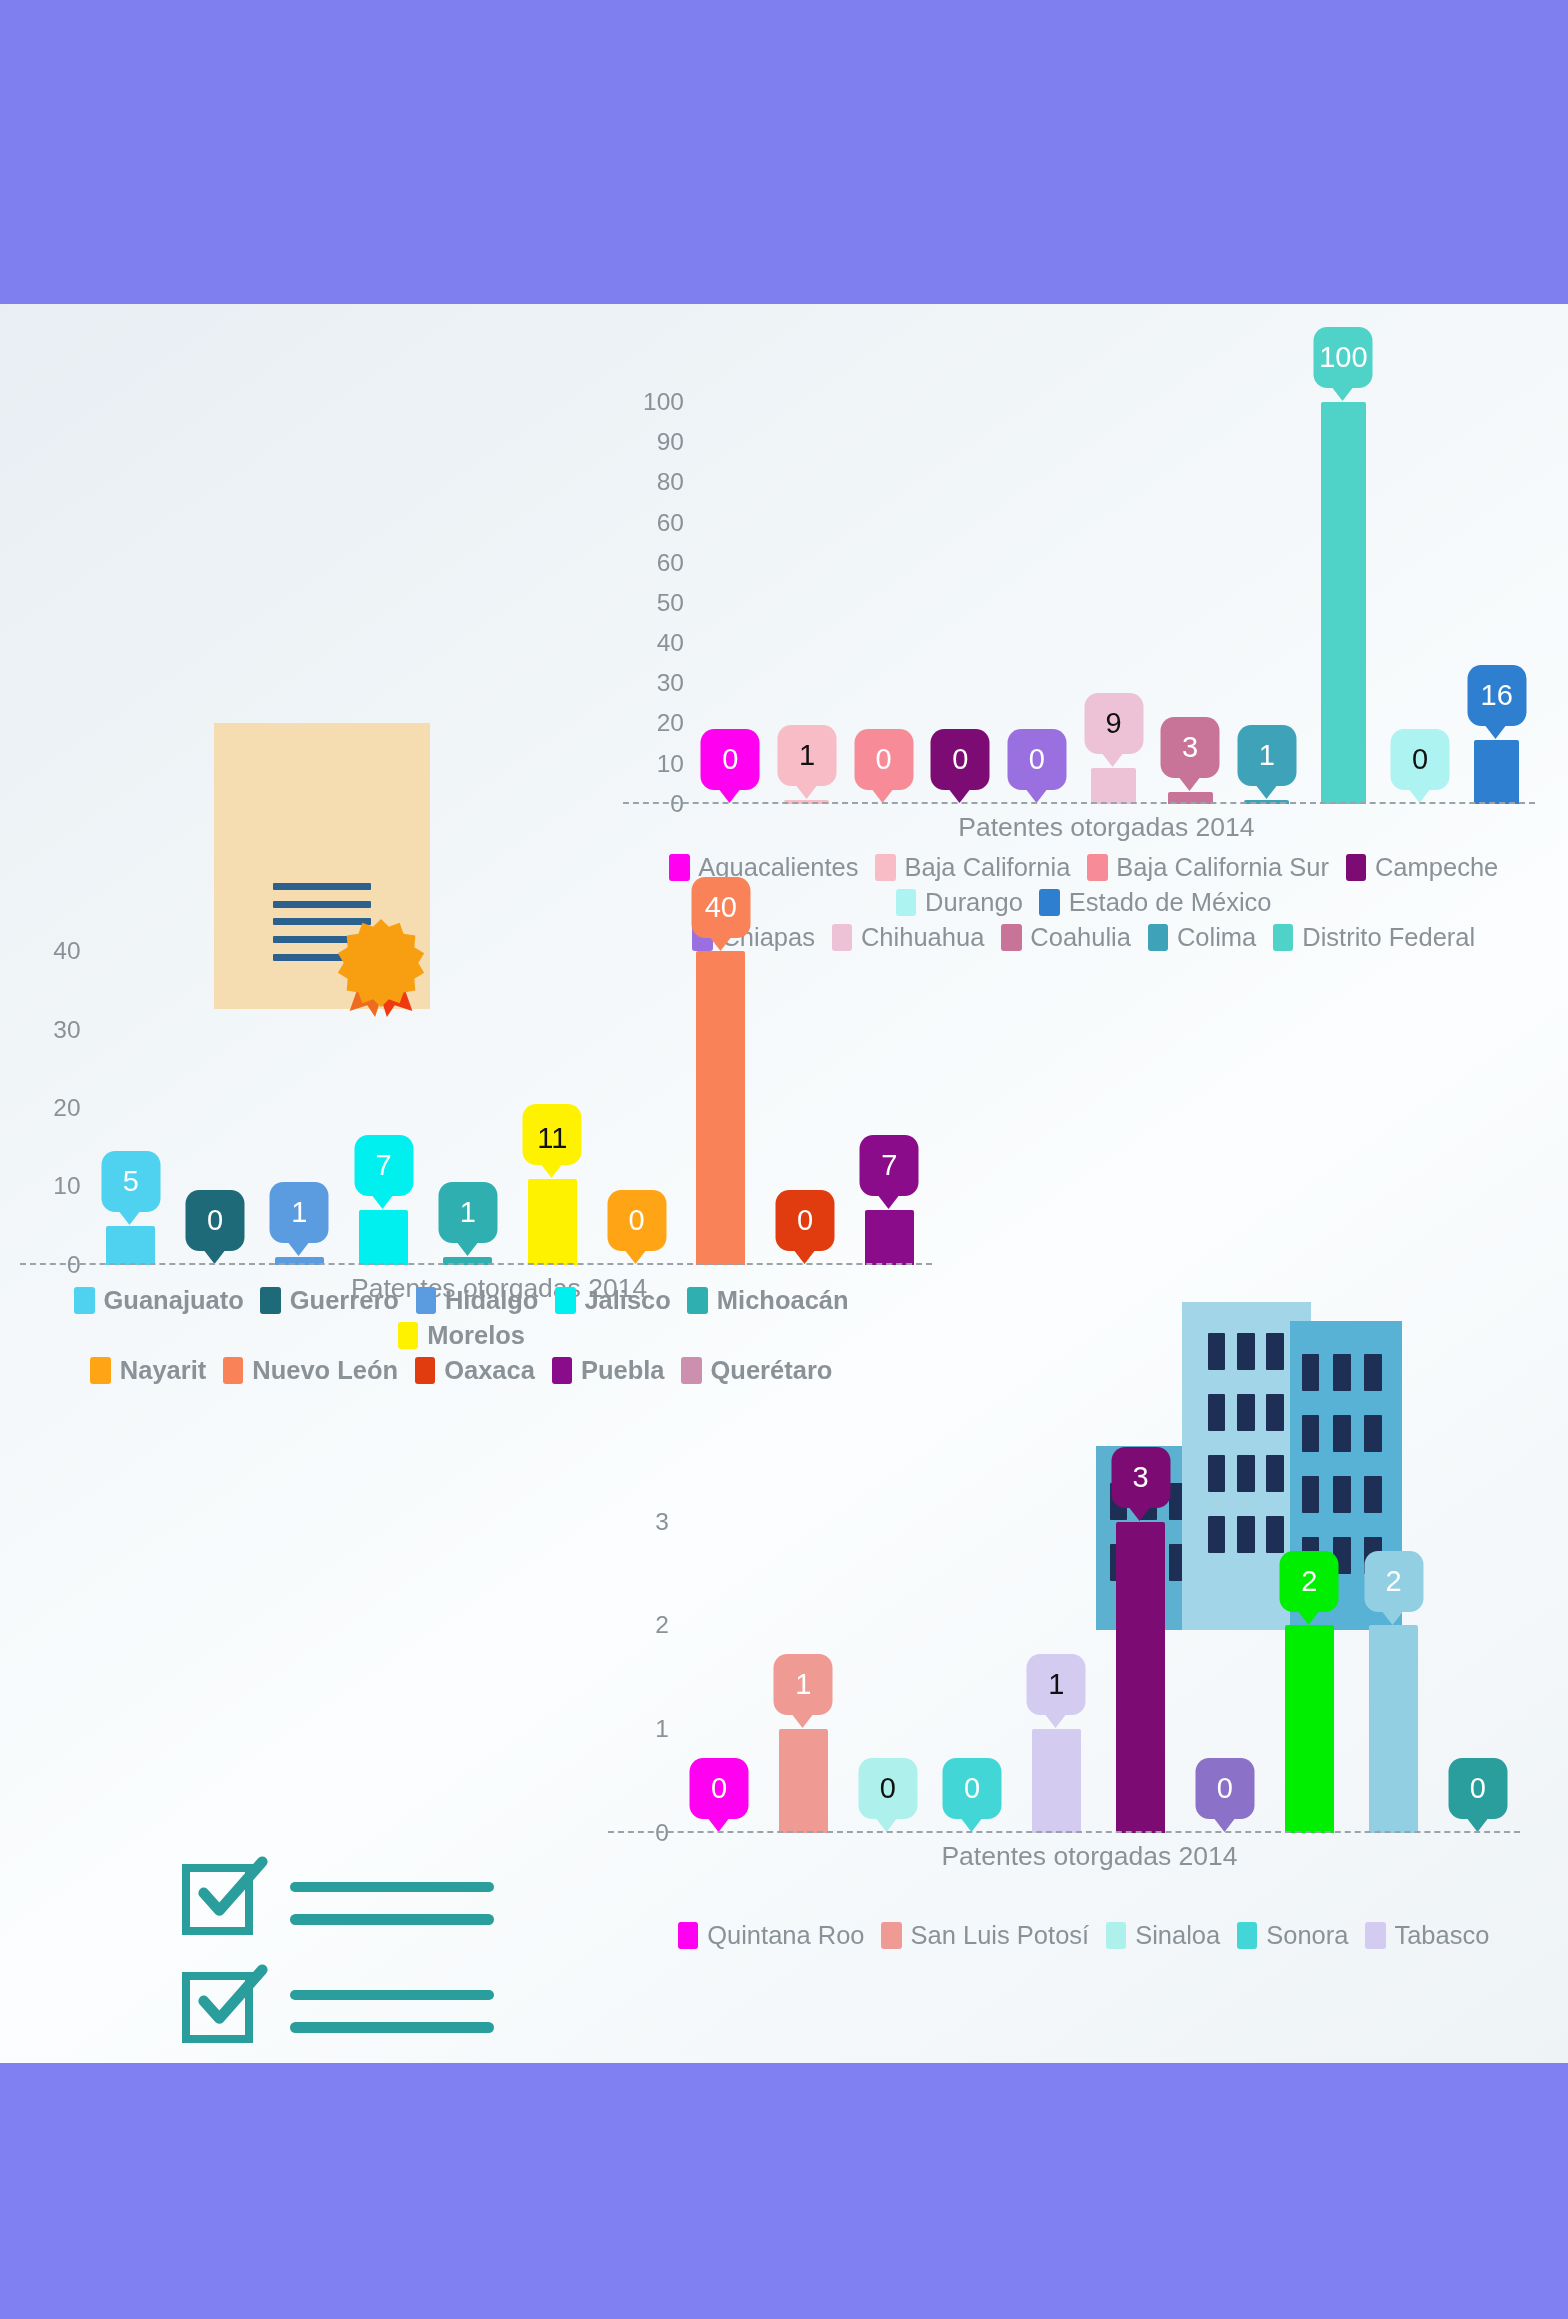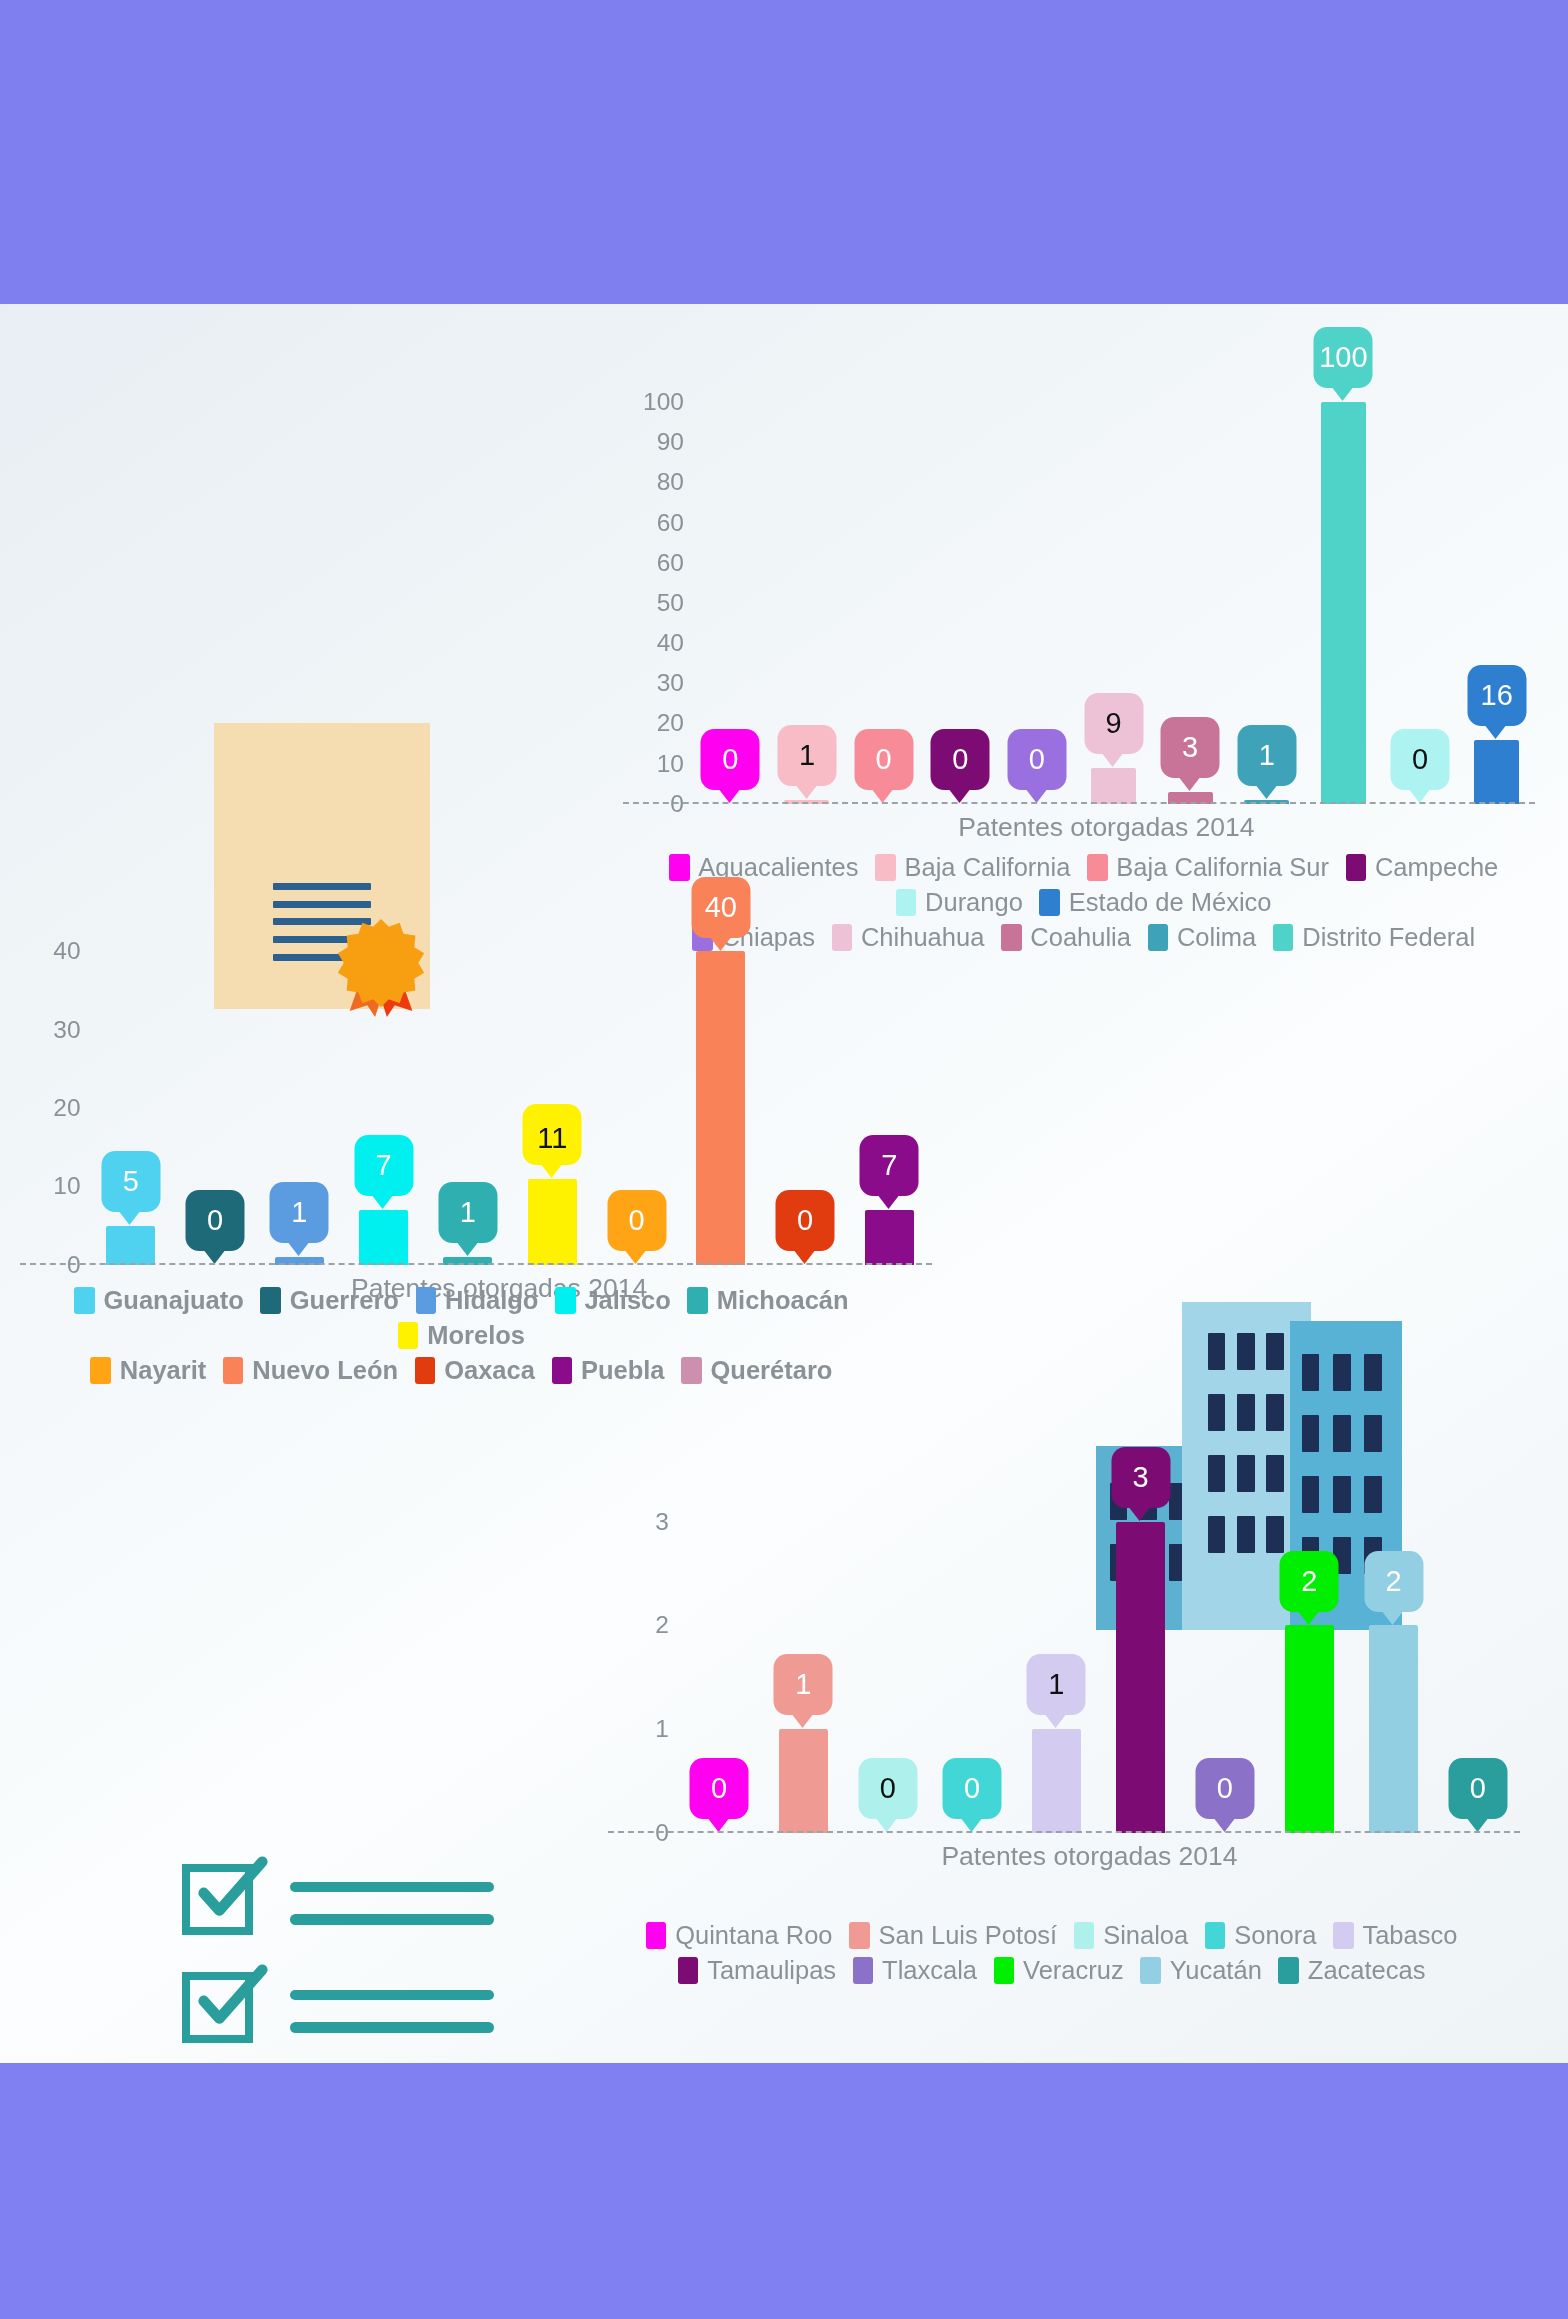--- a/index.html
+++ b/index.html
@@ -589,63 +589,41 @@
                   <span style="color: rgb(255, 255, 255);">0</span>
                   <span class="tip"></span>
                 </div>
               </div>
             </div>
           </div>
         <div class="baseline"></div>
       </div>
       <div class="axis-caption" style="top:361px;left:25.5px;">Patentes otorgadas 2014</div>
     </div>
-    <div class="legend" id="legend-3" style="left:615px;top:1617px;width:882px;">
+    <div class="legend" id="legend-3" style="left:647px;top:1617px;width:882px;">
         <div class="legend-row">
           <div class="legend-item">
             <span class="legend-swatch" style="background: rgb(255, 0, 240);"></span>
             <span class="legend-label">Quintana Roo</span>
           </div>
           <div class="legend-item">
             <span class="legend-swatch" style="background: rgb(240, 154, 148);"></span>
             <span class="legend-label">San Luis Potosí</span>
           </div>
           <div class="legend-item">
             <span class="legend-swatch" style="background: rgb(173, 240, 236);"></span>
             <span class="legend-label">Sinaloa</span>
           </div>
           <div class="legend-item">
             <span class="legend-swatch" style="background: rgb(67, 214, 214);"></span>
             <span class="legend-label">Sonora</span>
           </div>
           <div class="legend-item">
             <span class="legend-swatch" style="background: rgb(211, 203, 240);"></span>
             <span class="legend-label">Tabasco</span>
-          </div>
-        </div>
-        <div class="legend-row">
-          <div class="legend-item">
-            <span class="legend-swatch" style="background: rgb(124, 12, 115);"></span>
-            <span class="legend-label">Tamaulipas</span>
-          </div>
-          <div class="legend-item">
-            <span class="legend-swatch" style="background: rgb(139, 114, 200);"></span>
-            <span class="legend-label">Tlaxcala</span>
-          </div>
-          <div class="legend-item">
-            <span class="legend-swatch" style="background: rgb(0, 238, 0);"></span>
-            <span class="legend-label">Veracruz</span>
-          </div>
-          <div class="legend-item">
-            <span class="legend-swatch" style="background: rgb(147, 207, 227);"></span>
-            <span class="legend-label">Yucatán</span>
-          </div>
-          <div class="legend-item">
-            <span class="legend-swatch" style="background: rgb(42, 157, 157);"></span>
-            <span class="legend-label">Zacatecas</span>
           </div>
         </div>
       </div>
 
   </div>
 
   <div class="footer">
     
   </div>
 

